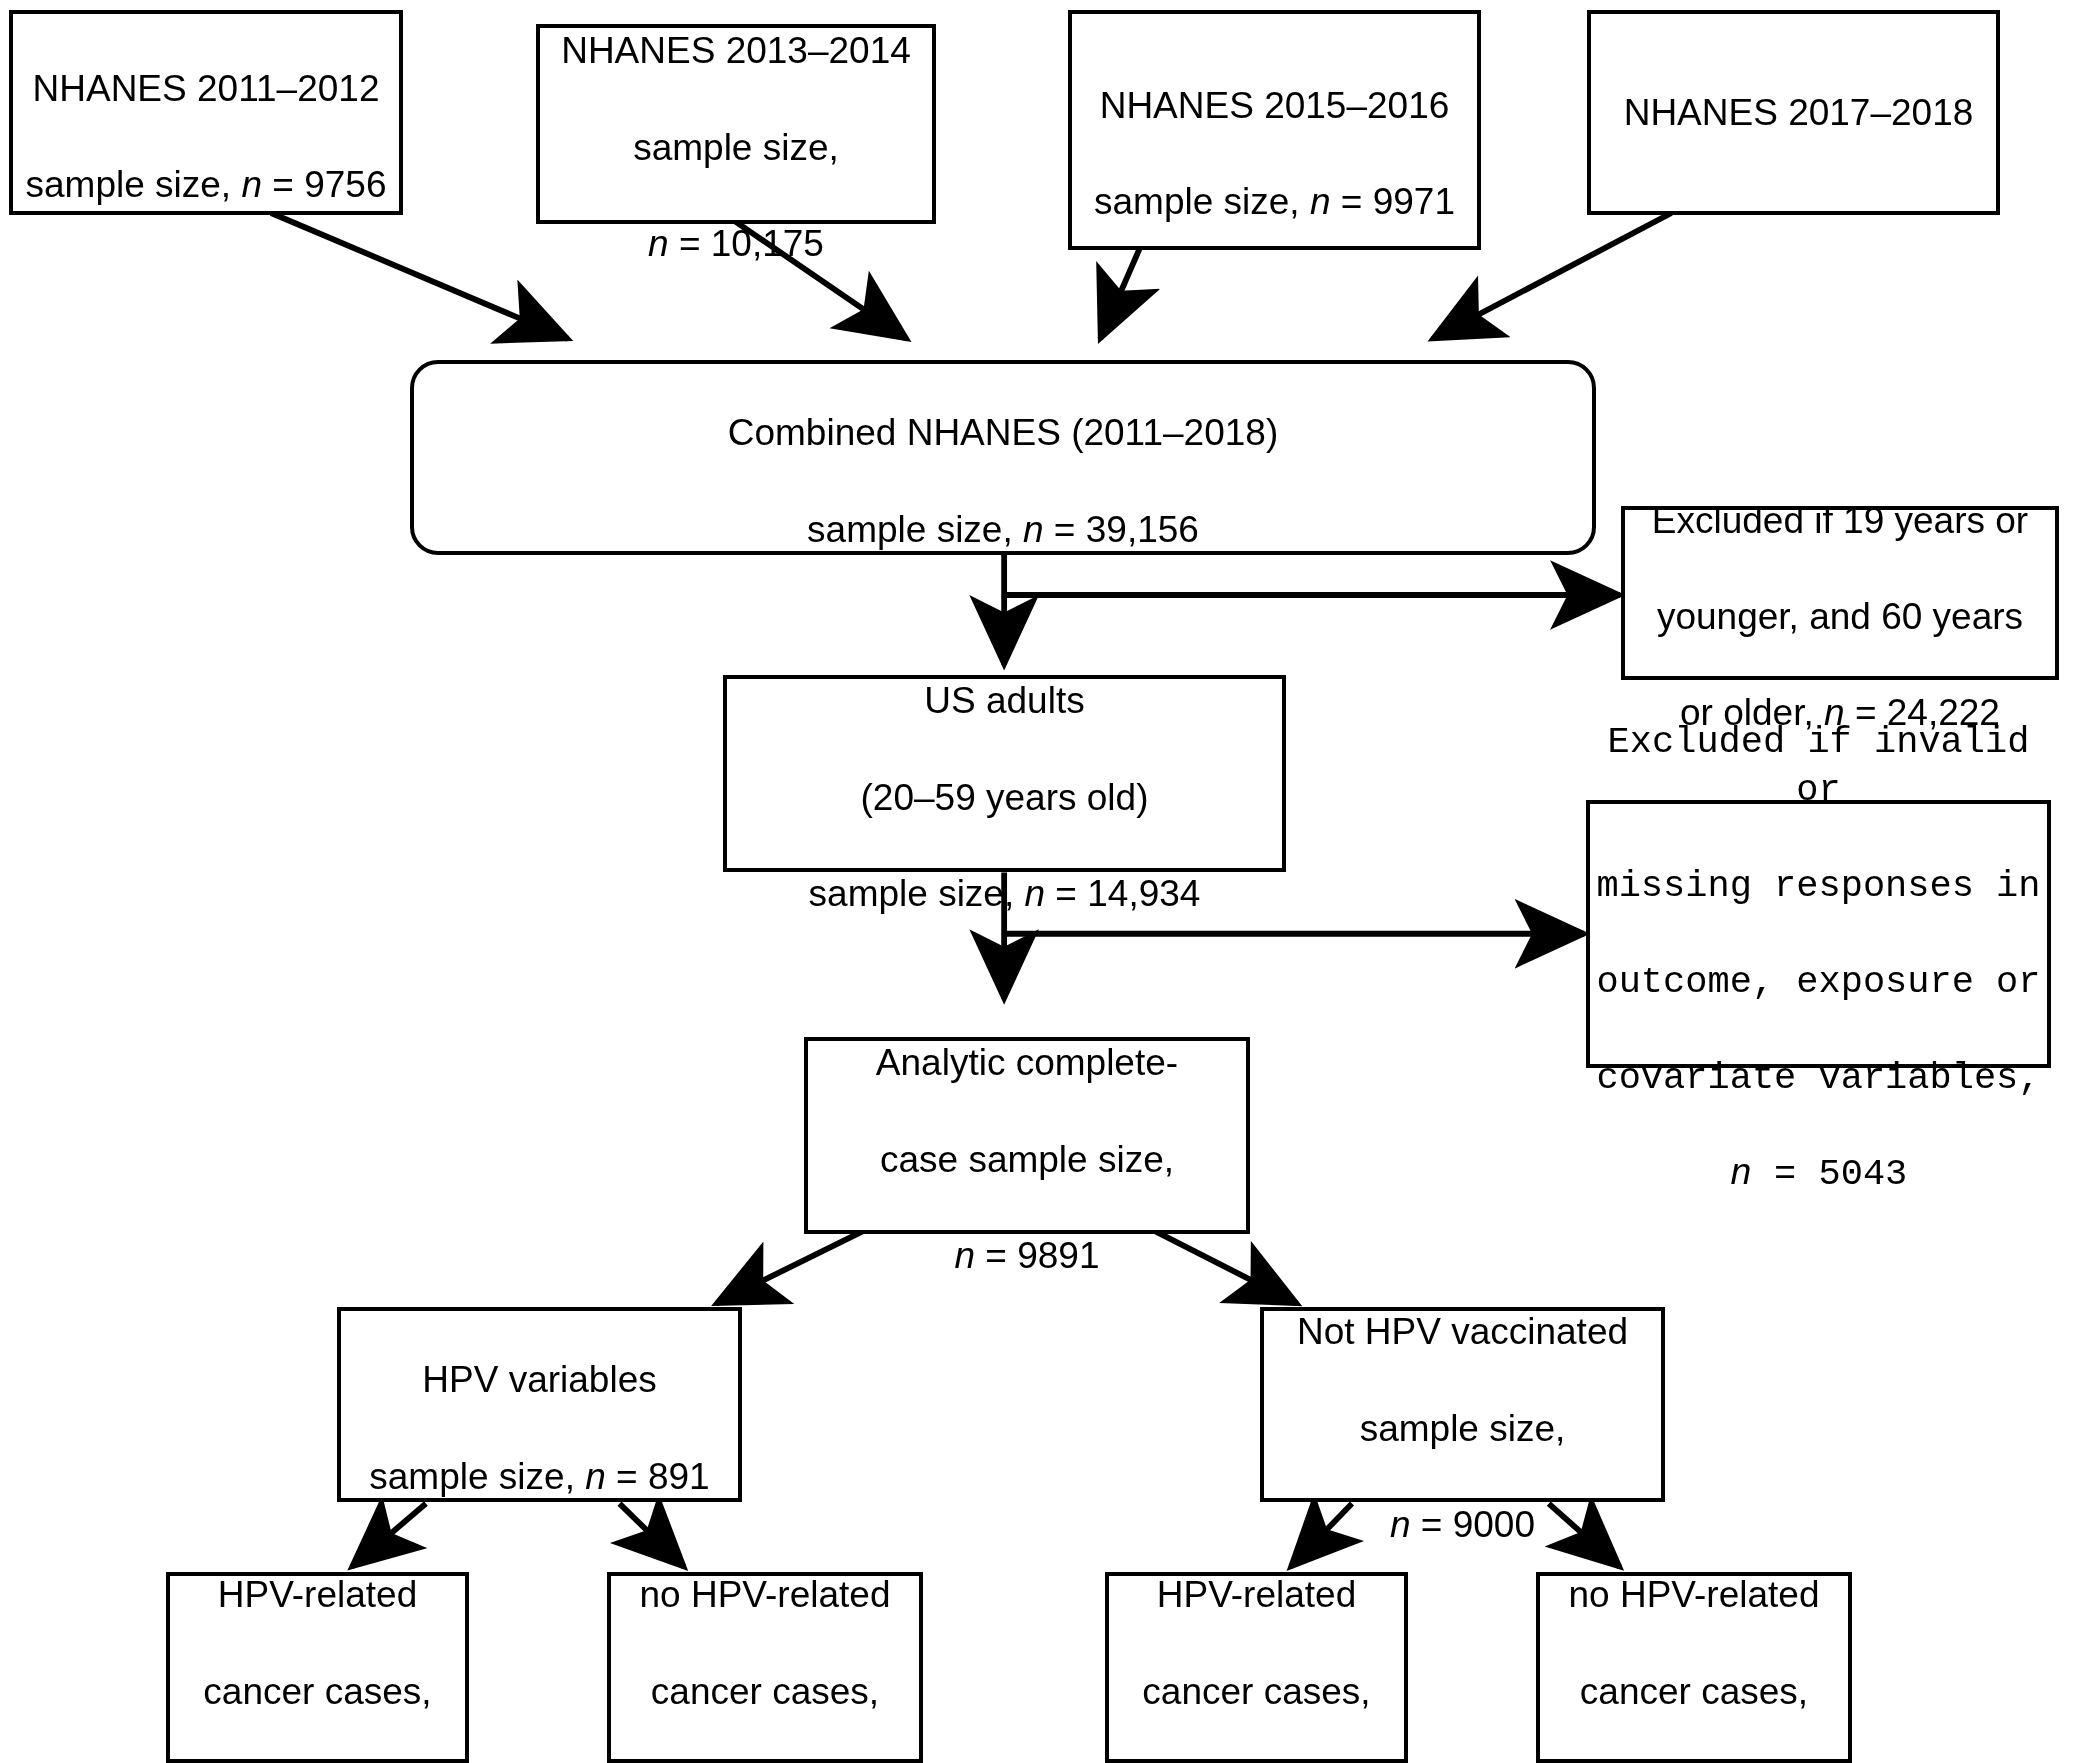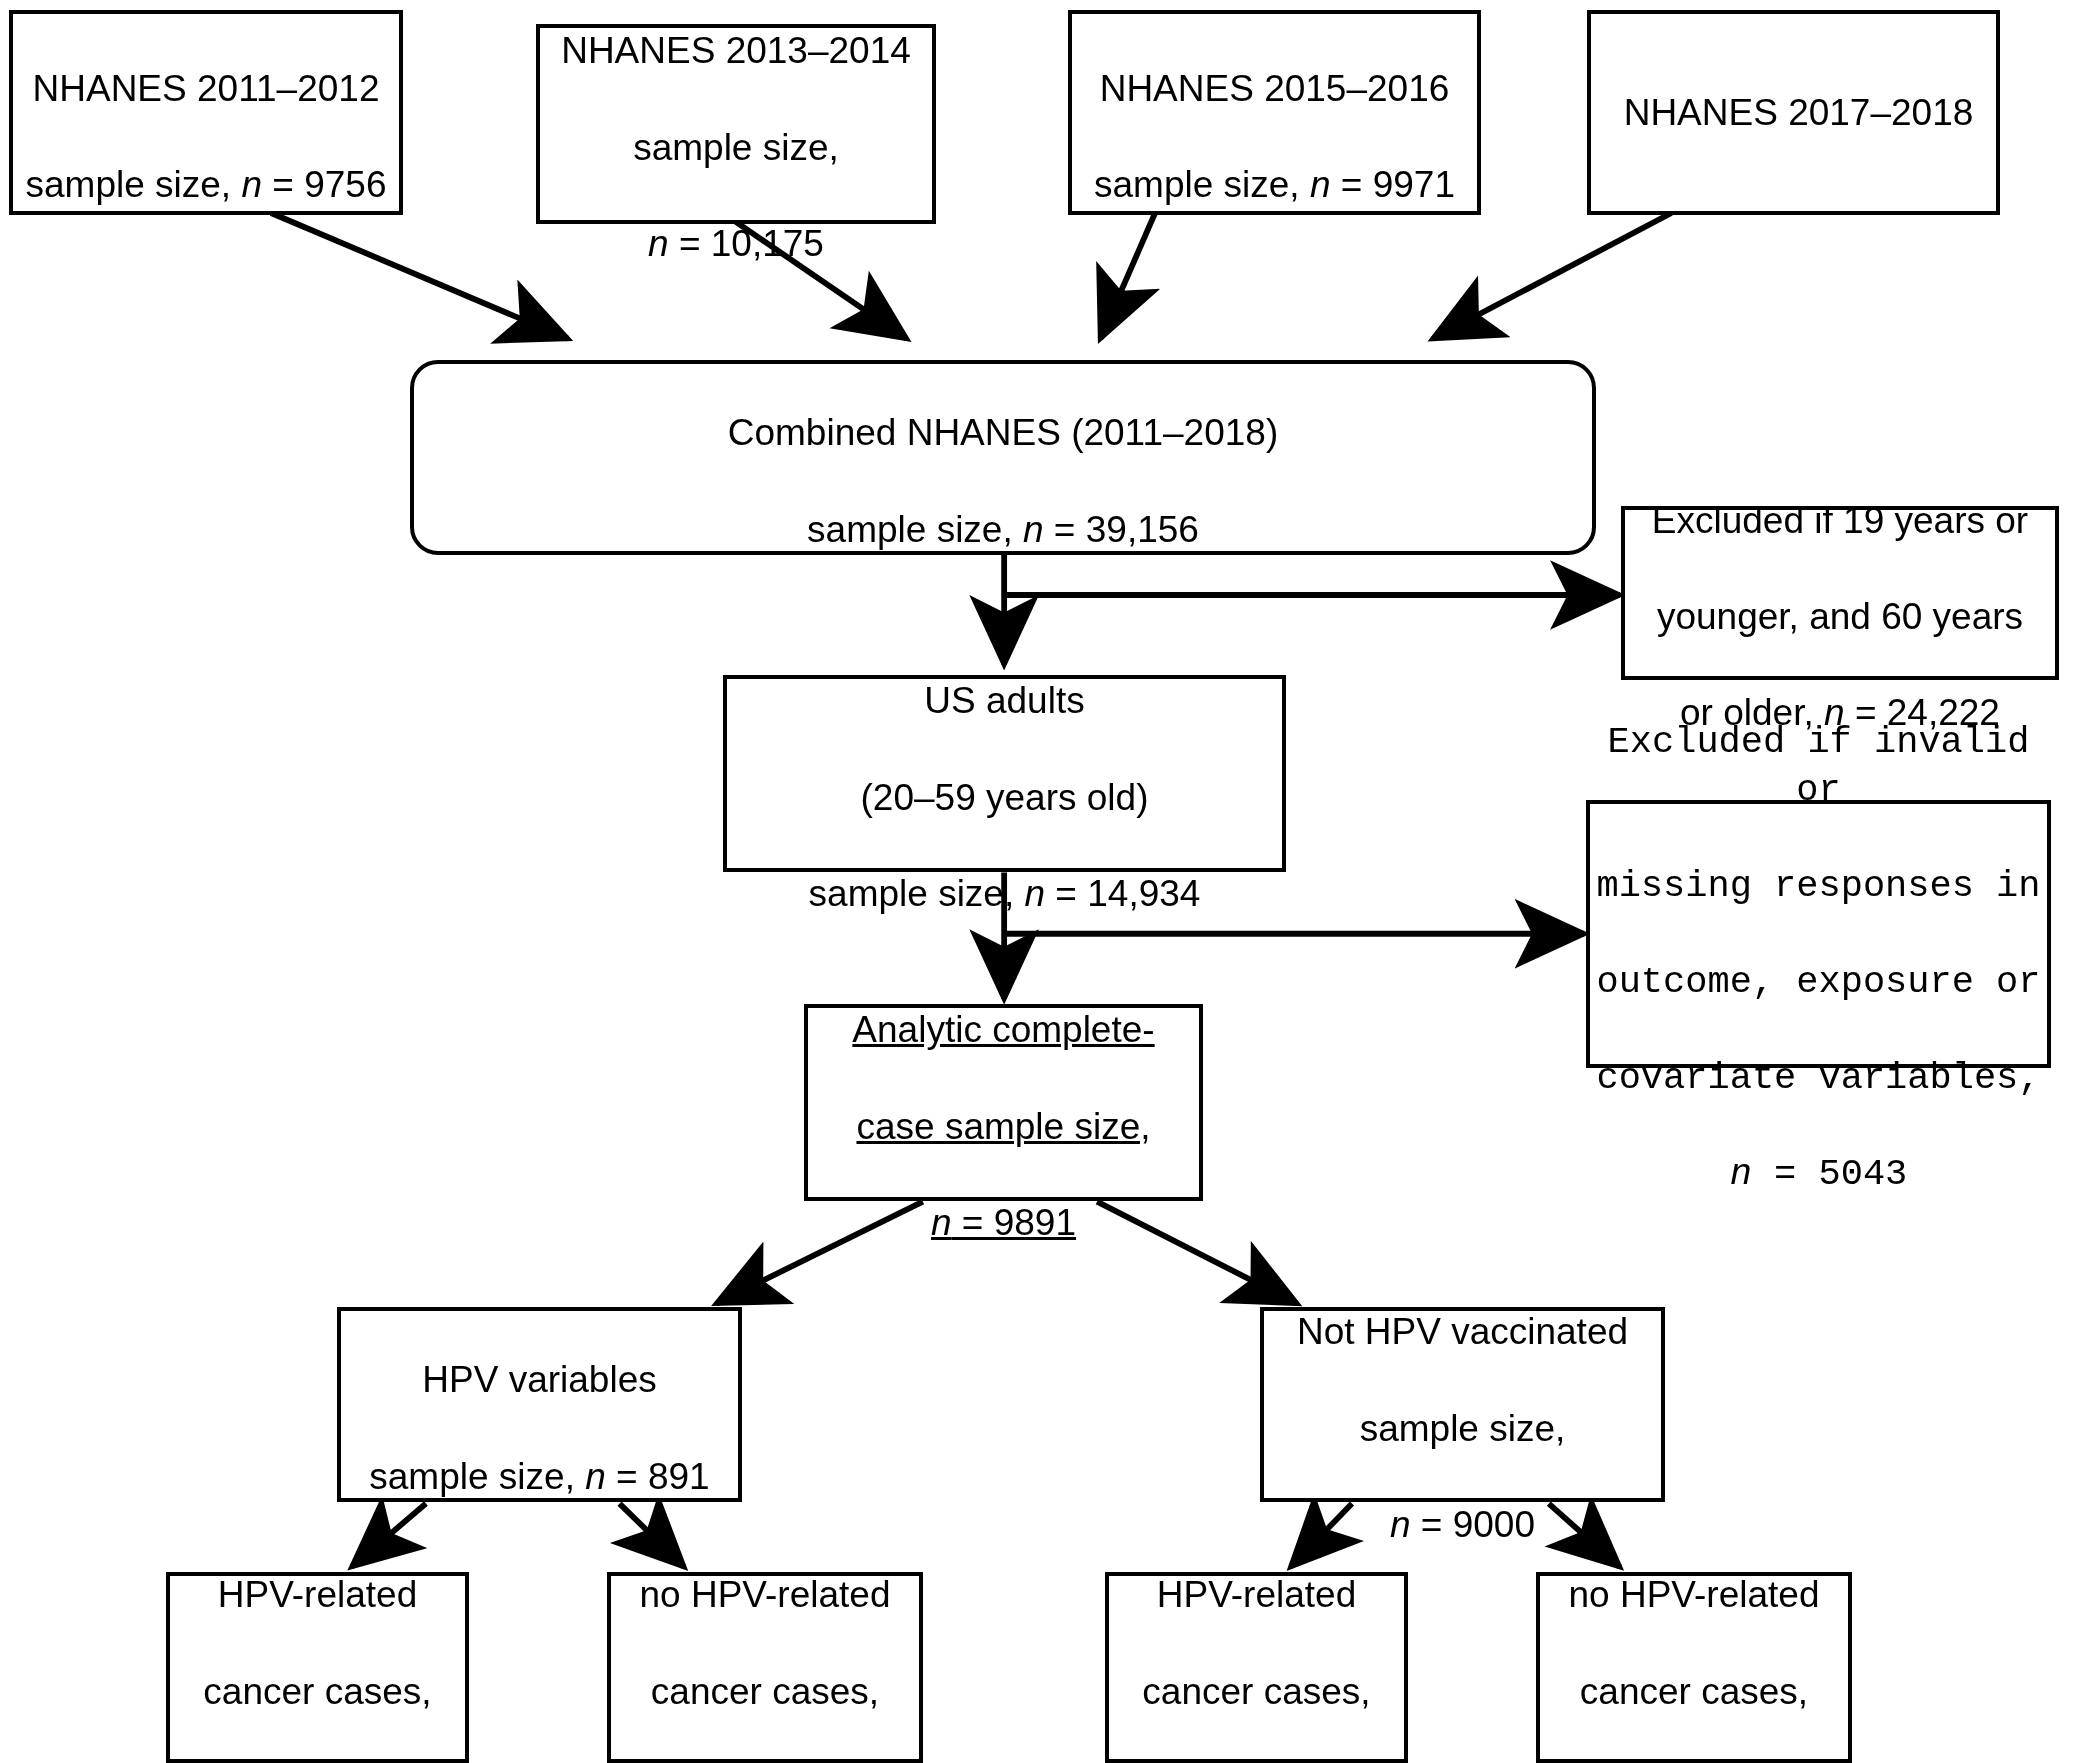--- a/index.html
+++ b/index.html
@@ -99,21 +99,21 @@
   </div>
 
   <div class="node-box" style="left:536px; top:11.6px; width:400px; height:200px;margin-top:12px;">
     <div class="node-text">
       <span>NHANES 2013–2014</span><br>
       <span>sample size,</span><br>
       <span><i>n</i> = 10,175</span>
     </div>
   </div>
 
-  <div class="node-box" style="left:1068px; top:10.3px; width:413px; height:205px;">
+  <div class="node-box" style="left:1068px; top:10.3px; width:413px; height:240px;">
     <div class="node-text">
       <span>NHANES 2015–2016</span><br>
       <span>sample size, <i>n</i> = 9971</span>
     </div>
   </div>
 
   <div class="node-box" style="left:1587px; top:10.3px; width:413px; height:205px;padding-left:10px;">
     <div class="node-text">
       <span>NHANES 2017–2018</span><br>
     </div>
@@ -145,21 +145,21 @@
   <div class="node-box" style="left:1586px; top:800px; width:465px; height:268px;font-family:Liberation Mono, monospace;">
     <div class="node-text">
       <span>Excluded if invalid or</span><br>
       <span>missing responses in</span><br>
       <span>outcome, exposure or</span><br>
       <span>covariate variables,</span><br>
       <span><i>n</i> = 5043</span>
     </div>
   </div>
 
-  <div class="node-box" style="left:804px; top:1004px; width:399px; height:197px;text-decoration:underline;">
+  <div class="node-box" style="left:804px; top:1037px; width:446px; height:197px;">
     <div class="node-text">
       <span>Analytic complete-</span><br>
       <span>case sample size,</span><br>
       <span><i>n</i> = 9891</span>
     </div>
   </div>
 
   <div class="node-box" style="left:337px; top:1307px; width:405px; height:195px;">
     <div class="node-text">
       <span>HPV variables</span><br>

